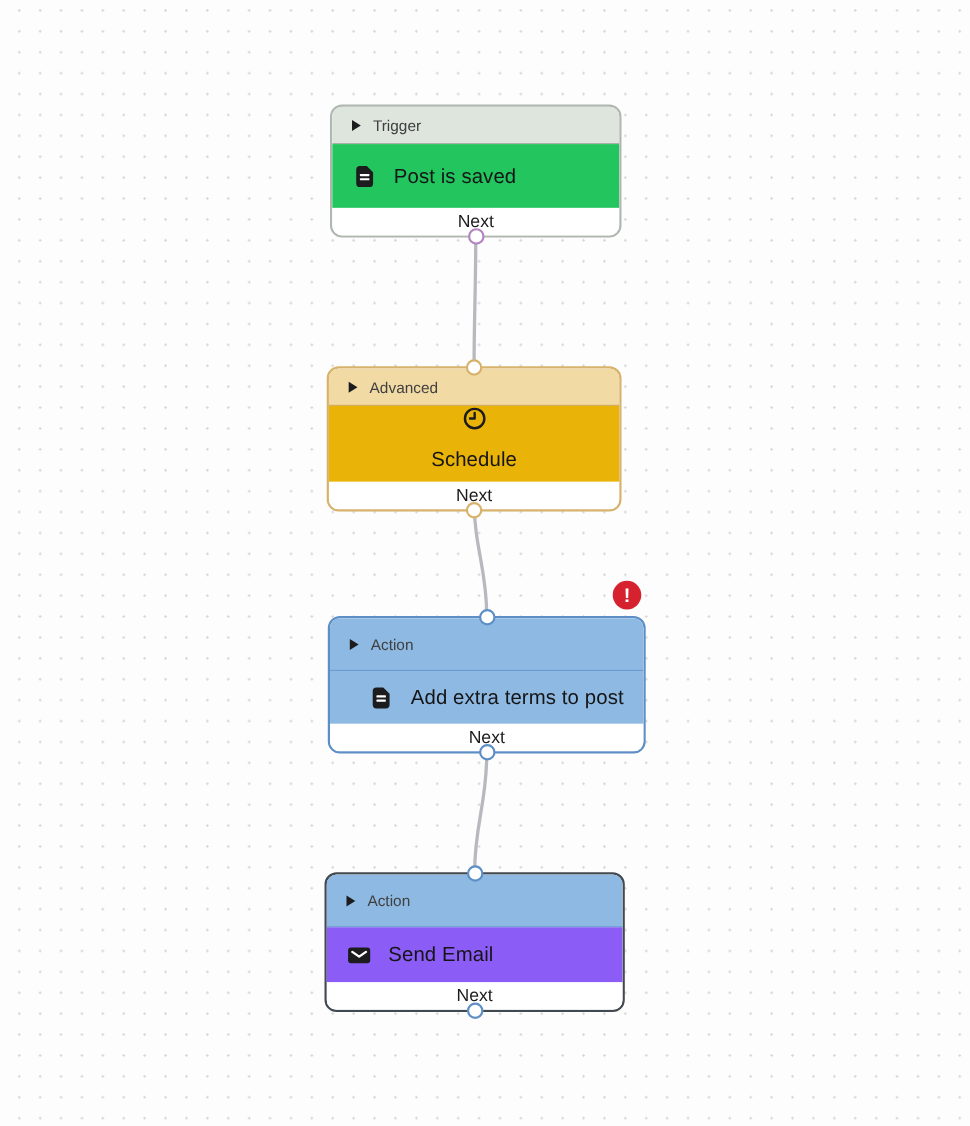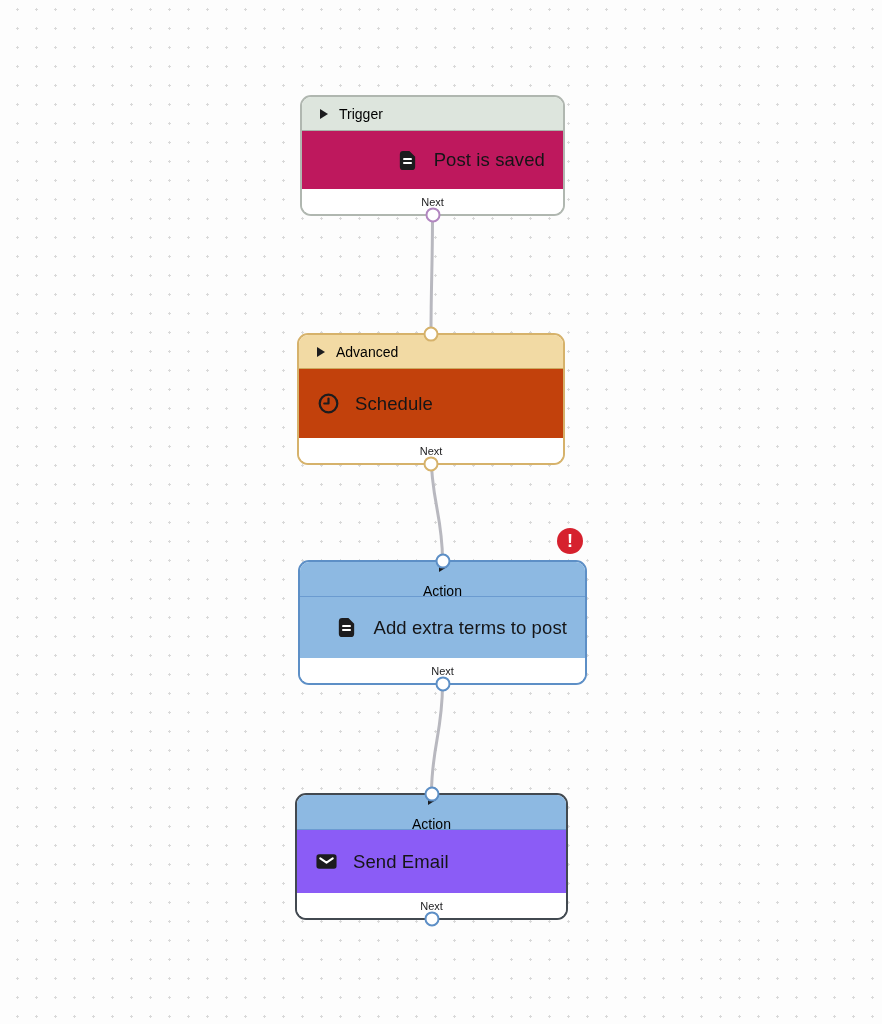--- a/index.html
+++ b/index.html
@@ -51,21 +51,21 @@
     display: flex;
     align-items: center;
     gap: 11px;
     padding: 0 18px;
     border-bottom: 1.5px solid rgba(0,0,0,0.18);
     box-sizing: border-box;
     cursor: pointer;
   }
   .node-header .label {
     font-size: 14px;
-    color: #000000;
+    color: #404040;
   }
   .tri {
     width: 0; height: 0;
     border-left: 8px solid #1c1c1e;
     border-top: 5px solid rgba(0,0,0,0);
     border-bottom: 5px solid rgba(0,0,0,0);
     flex: 0 0 auto;
   }
   .node-body {
     flex: 1;
@@ -88,21 +88,21 @@
     white-space: nowrap;
   }
   .node-footer {
     flex: 0 0 25px;
     display: flex;
     align-items: center;
     justify-content: center;
     background: #ffffff;
   }
   .node-footer .next-label {
-    font-size: 11px;
+    font-size: 16px;
     color: #1c1c1e;
   }
   .port {
     position: absolute;
     left: 50%;
     width: 15px; height: 15px;
     background: #ffffff;
     border: 2.5px solid #999;
     border-radius: 50%;
     box-sizing: border-box;
@@ -125,40 +125,40 @@
     justify-content: center;
     line-height: 1;
     z-index: 4;
     cursor: pointer;
   }
   
   #node-0 { left: 300px; top: 95px;  width: 265px; height: 121px; }
   #node-1 { left: 297px; top: 333px; width: 268px; height: 132px; }
   #node-2 { left: 298px; top: 560px; width: 289px; height: 125px; }
   #node-3 { left: 295px; top: 793px; width: 273px; height: 127px; }
-  #node-2 .node-header, #node-3 .node-header { height: 35px; flex-direction: column; }
+  #node-2 .node-header, #node-3 .node-header { height: 48px; }
 </style>
 </head>
 <body>
 
 <div class="canvas">
 
   <svg class="edges">
     <path d="M432.5 216 C 432.5 264, 431 287, 431 333" style="stroke: rgb(184, 184, 191);"></path>
     <path d="M431 453 C 431 499, 442.5 516, 442.5 560" style="stroke: rgb(184, 184, 191);"></path>
     <path d="M442.5 685 C 442.5 731, 431.5 749, 431.5 793" style="stroke: rgb(184, 184, 191);"></path>
   </svg>
 
   <div class="node" id="node-0" style="border-color: rgb(176, 183, 176);">
     <div class="node-clip">
       <div class="node-header" style="background-color: rgb(221, 229, 221); border-bottom-color: rgb(169, 177, 169);">
         <span class="tri"></span>
         <span class="label">Trigger</span>
       </div>
-      <div class="node-body" style="background-color: #be185d; justify-content: flex-end;">
+      <div class="node-body" style="background-color: #22c55e;">
         <span class="icon">
           <svg viewBox="0 0 24 24">
             <path fill="#1c1c1e" d="M4 5.5A3.5 3.5 0 0 1 7.5 2H14l6 6v10.5a3.5 3.5 0 0 1-3.5 3.5h-9A3.5 3.5 0 0 1 4 18.5z"></path>
             <rect x="7.5" y="9.5" width="9" height="2.1" rx="0.6" fill="#ffffff"></rect>
             <rect x="7.5" y="13.5" width="9" height="2.1" rx="0.6" fill="#ffffff"></rect>
           </svg>
         </span>
         <span class="node-title">Post is saved</span>
       </div>
       <div class="node-footer">
@@ -167,21 +167,21 @@
     </div>
     <span class="port port-bottom" style="border-color: rgb(178, 134, 192);"></span>
   </div>
 
   <div class="node" id="node-1" style="border-color: rgb(214, 178, 107);">
     <div class="node-clip">
       <div class="node-header" style="background-color: rgb(242, 218, 164); border-bottom-color: rgb(205, 169, 97);">
         <span class="tri"></span>
         <span class="label">Advanced</span>
       </div>
-      <div class="node-body" style="background-color: #c2410c;">
+      <div class="node-body" style="background-color: #eab308; flex-direction: column;">
         <span class="icon">
           <svg viewBox="0 0 24 24" fill="none" stroke="#1c1c1e" stroke-width="2.3">
             <circle cx="12" cy="12" r="9.2"></circle>
             <path d="M12 6.8 L12 12 L7.6 12" stroke-linecap="round" stroke-linejoin="round"></path>
           </svg>
         </span>
         <span class="node-title">Schedule</span>
       </div>
       <div class="node-footer">
         <span class="next-label">Next</span>

